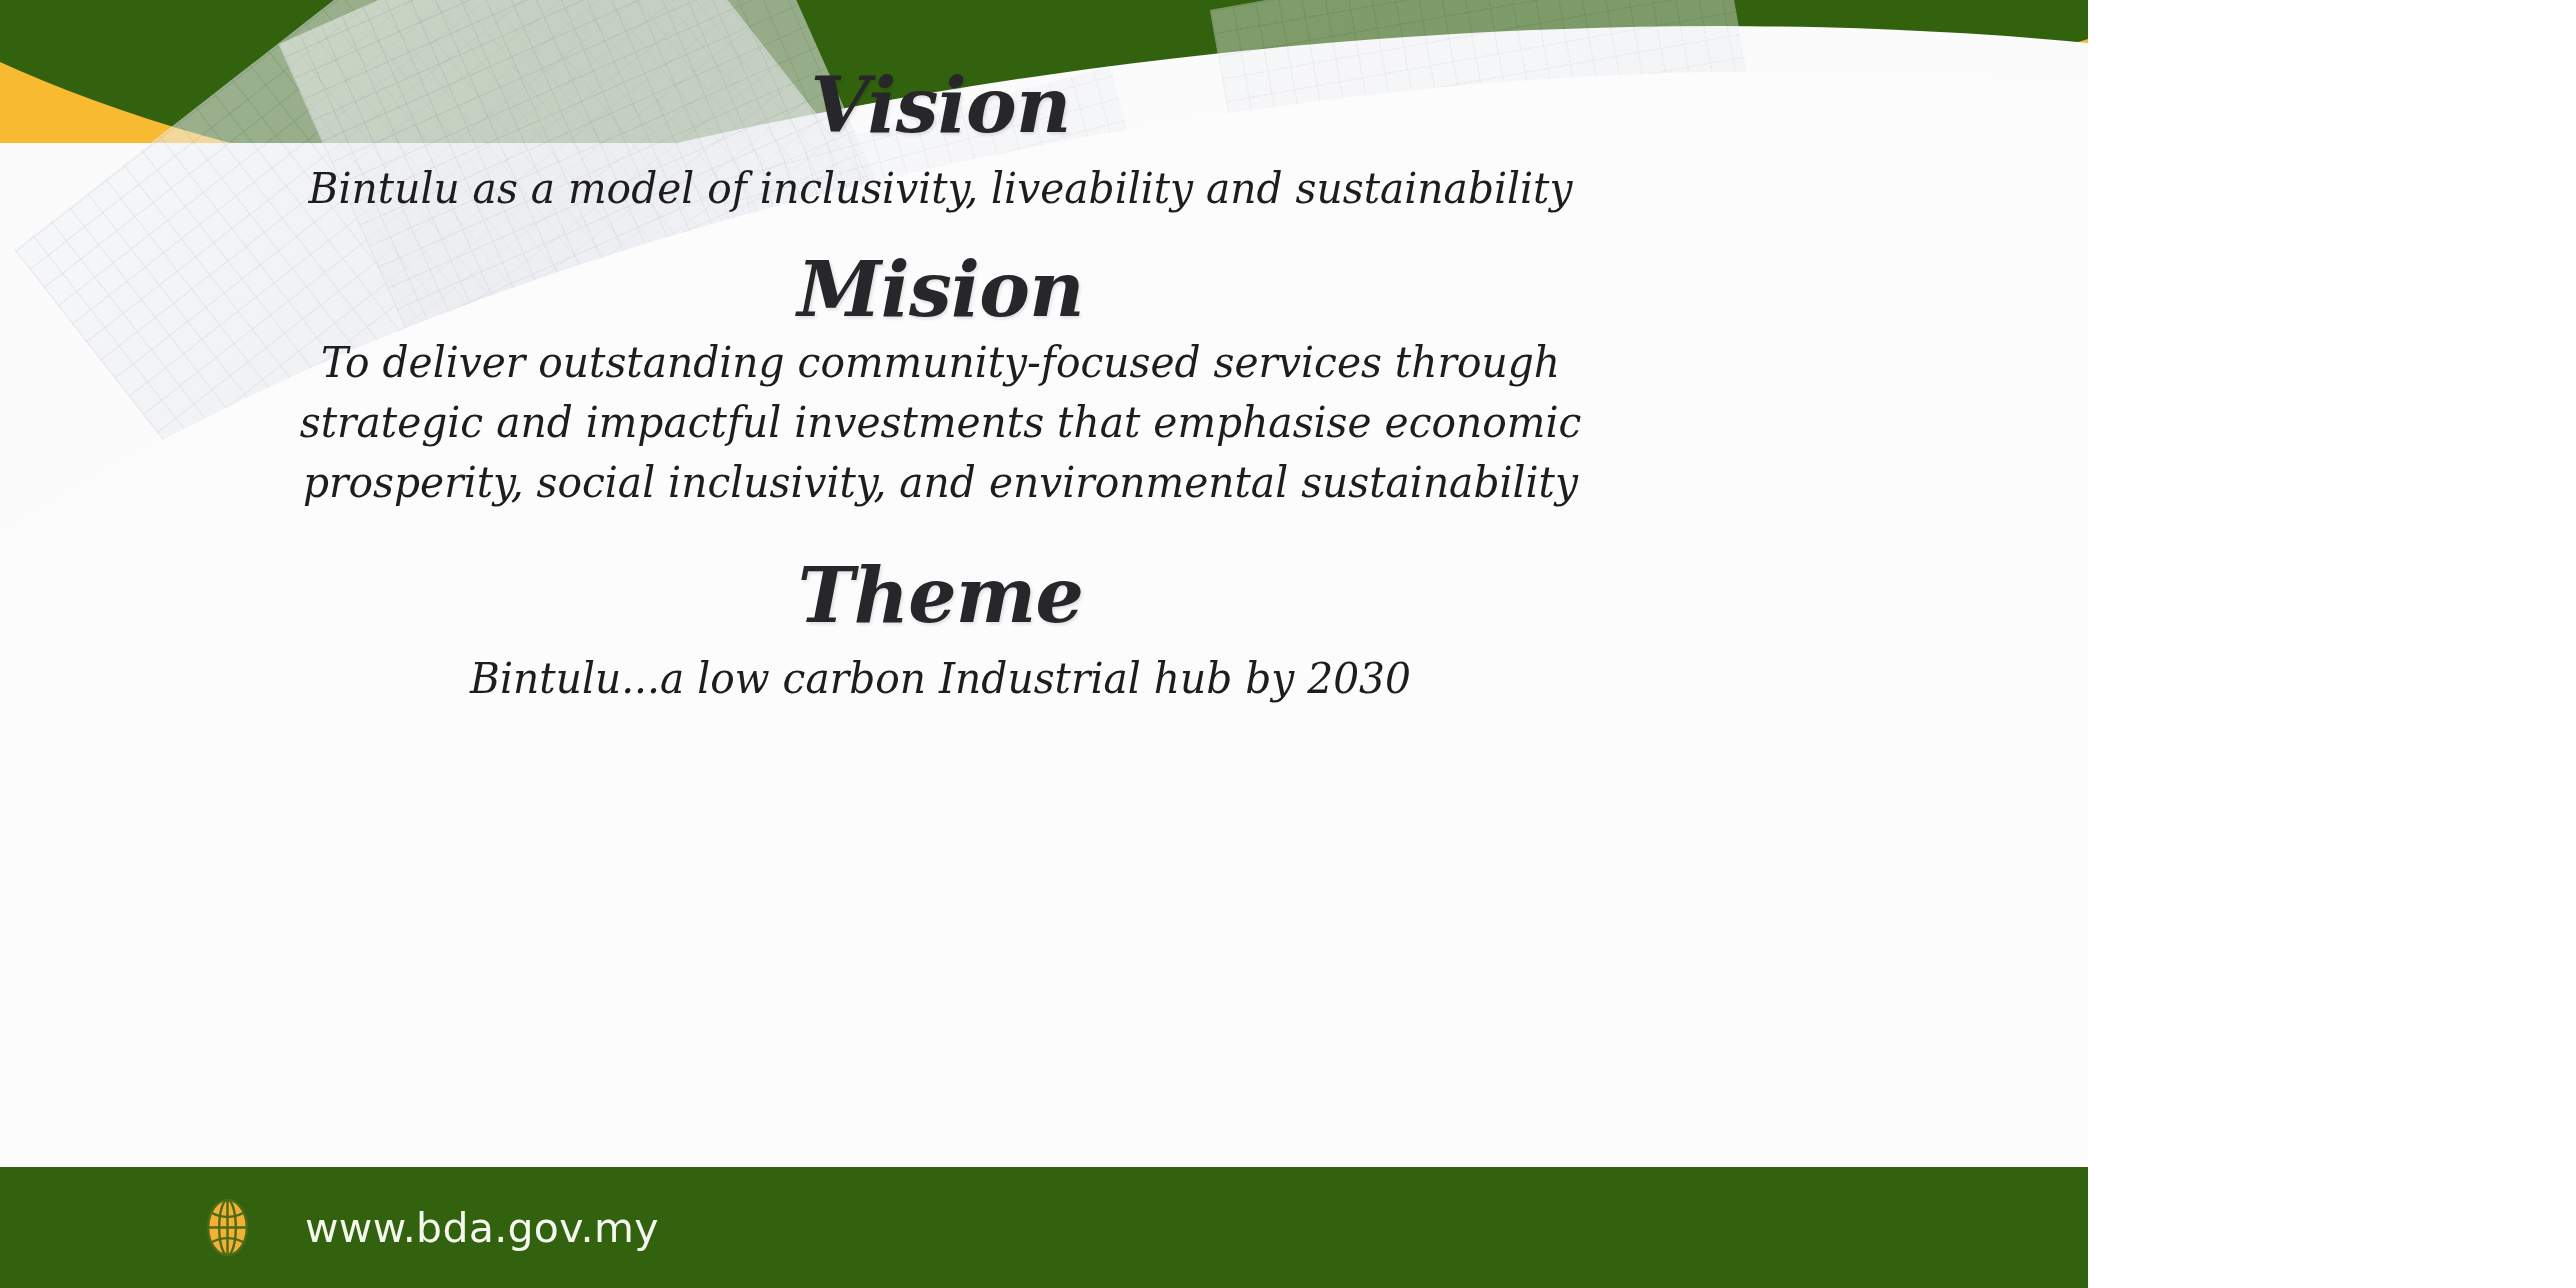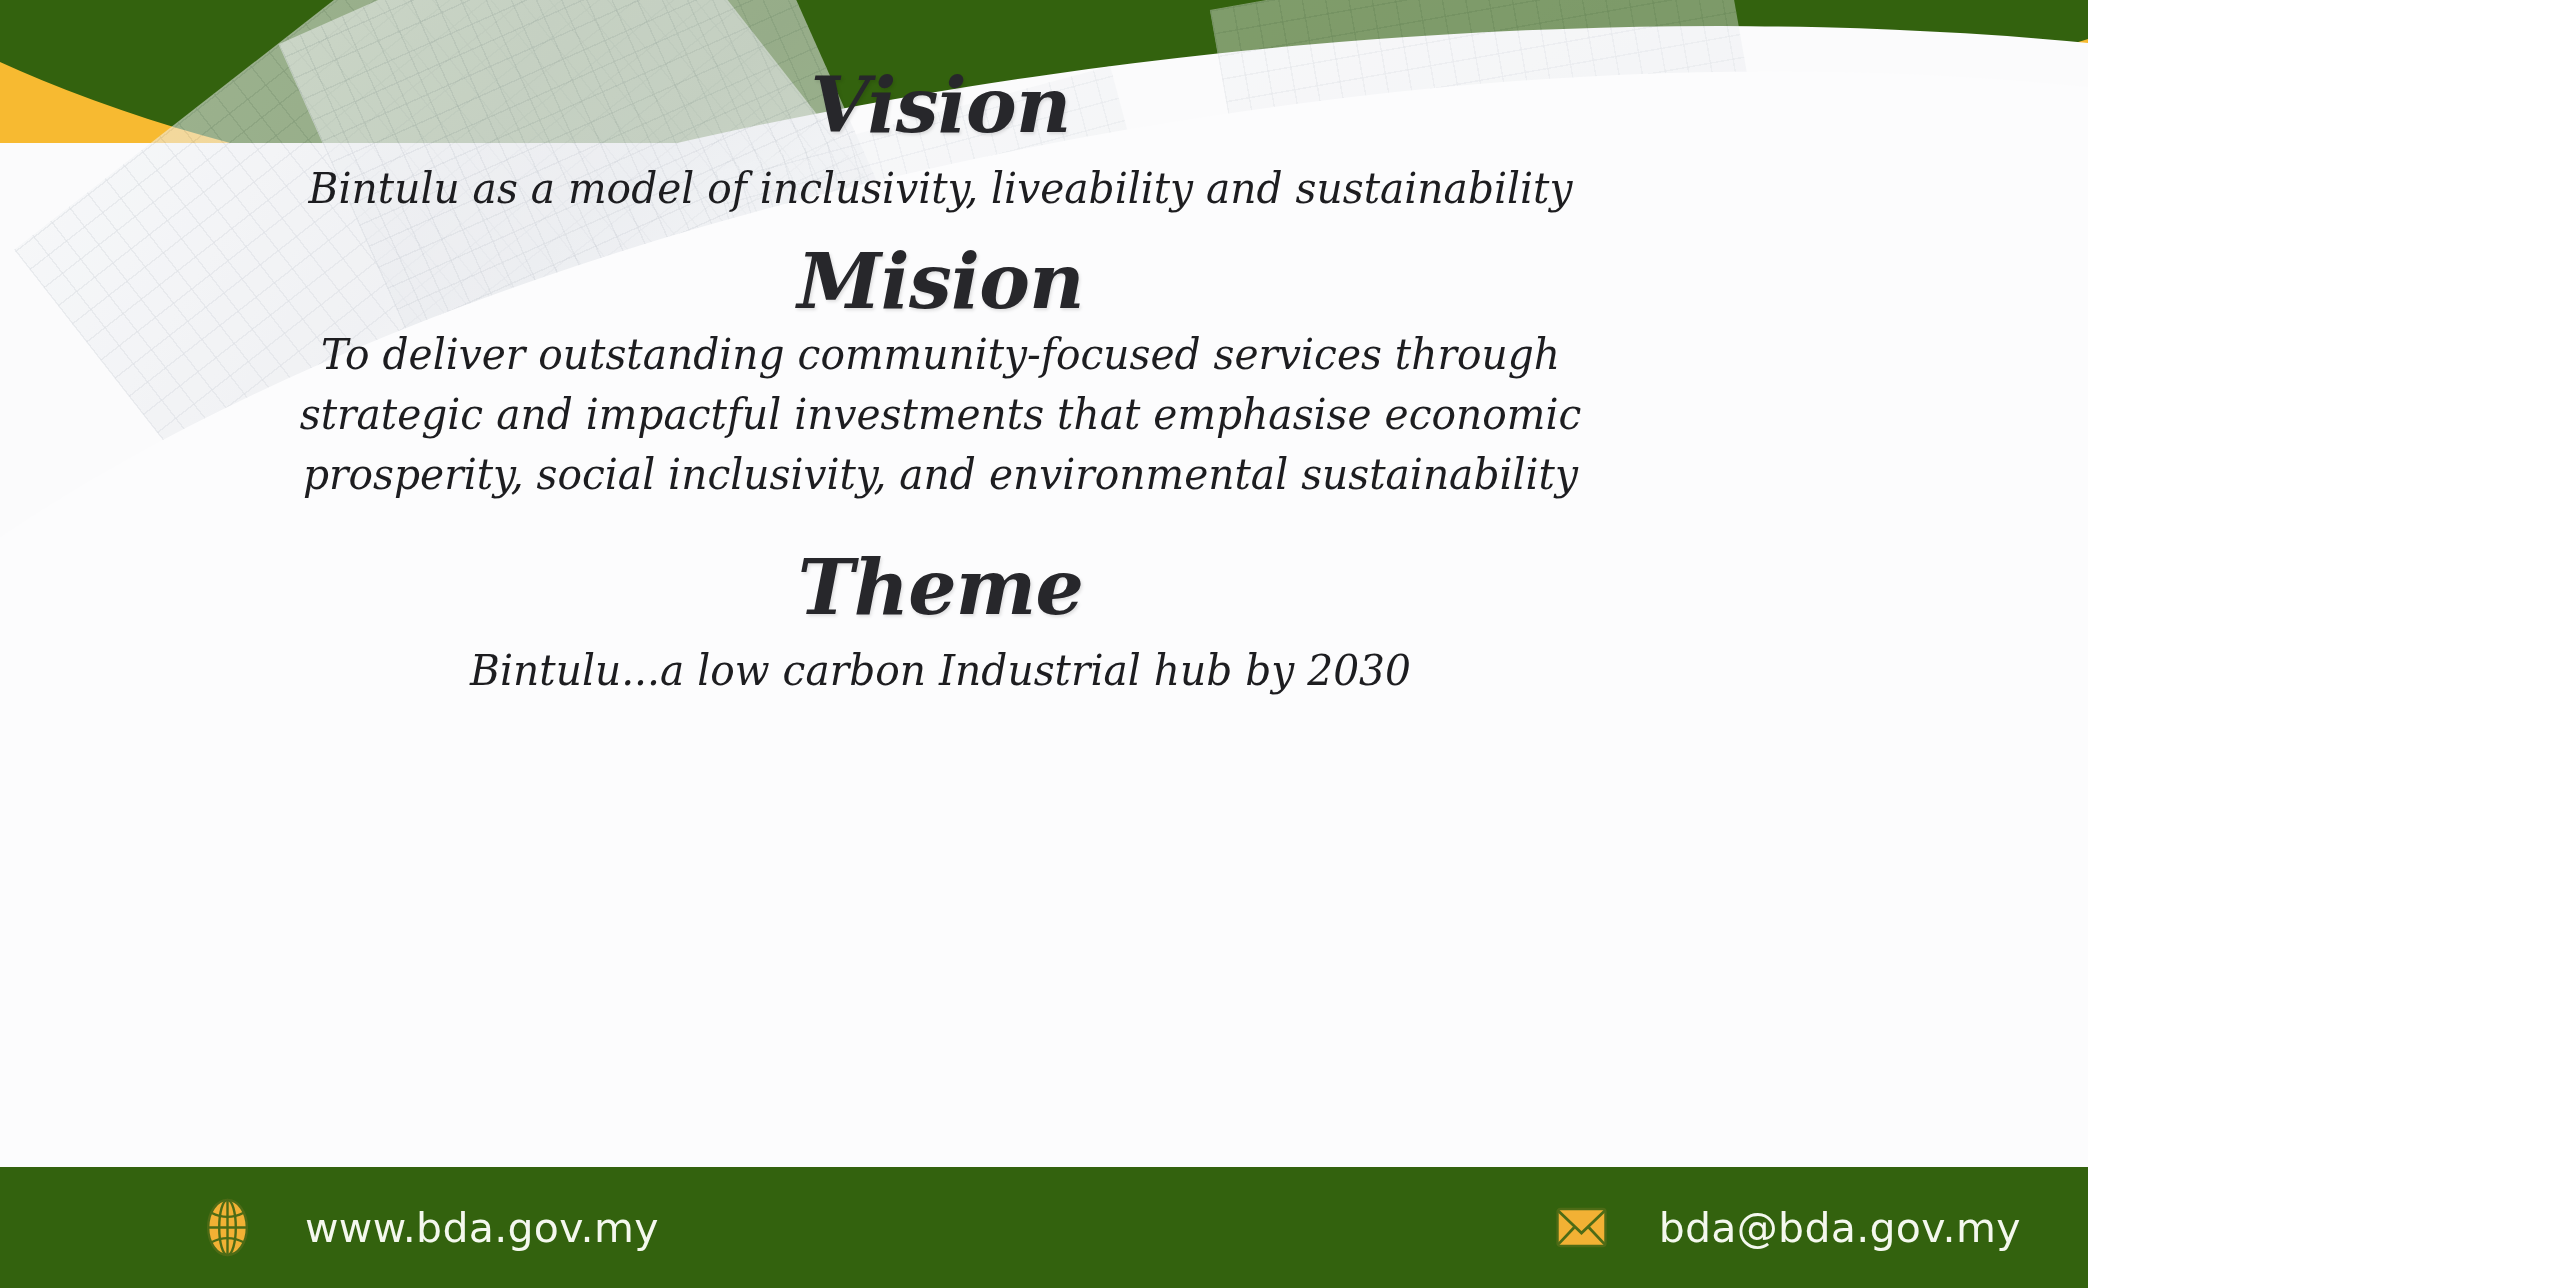--- a/index.html
+++ b/index.html
@@ -139,21 +139,21 @@
     font-style:italic;
     font-size:42px;
     line-height:1.33;
     color:#1d1d20;
     margin:0;
     white-space:nowrap;
     transform:scaleX(.97);
   }
   .blk-vision{margin-top:2.7px;}
   .blk-vision .body-line{margin-top:15px;}
-  .blk-mision{margin-top:25px;}
+  .blk-mision{margin-top:33px;}
   .blk-mision .body-line{margin-top:4.1px;}
   .blk-mision .body-line:first-of-type{margin-top:13.6px;}
   .blk-theme{margin-top:45px;}
   .blk-theme .body-line{margin-top:15px;}
 
   
   .footer{
     position:absolute;left:0;bottom:0;
     width:100%;height:121px;
     background:#33620E;
@@ -641,25 +641,17 @@
           <ellipse cx="32" cy="32" rx="9" ry="30"></ellipse>
           <path d="M32 2 V62"></path>
           <path d="M11 32 H53"></path>
           <path d="M14.5 16 q17.5 9 35 0"></path>
           <path d="M14.5 48 q17.5 -9 35 0"></path>
         </g>
       </svg>
       <span class="footer-text">www.bda.gov.my</span>
     </div>
 
-    <div class="footer-item footer-mail">
-      <svg class="footer-icon" viewBox="0 0 64 64">
-        <rect x="6" y="12" width="52" height="40" rx="3" fill="#F2B134" stroke="#4d6b16" stroke-width="2.6"></rect>
-        <path d="M7 14 L32 38 L57 14" fill="none" stroke="#4d6b16" stroke-width="3"></path>
-        <path d="M7 50 L24 32 M57 50 L40 32" fill="none" stroke="#4d6b16" stroke-width="3"></path>
-      </svg>
-      <span class="footer-text">bda@bda.gov.my</span>
-    </div>
 
   </div>
 
 </div>
 
 
 </body></html>

